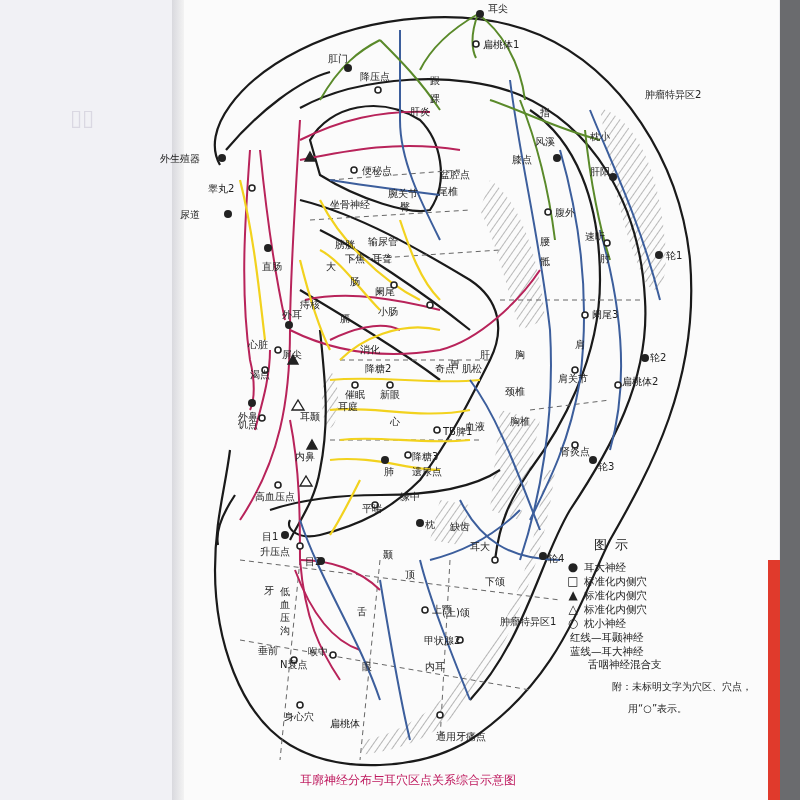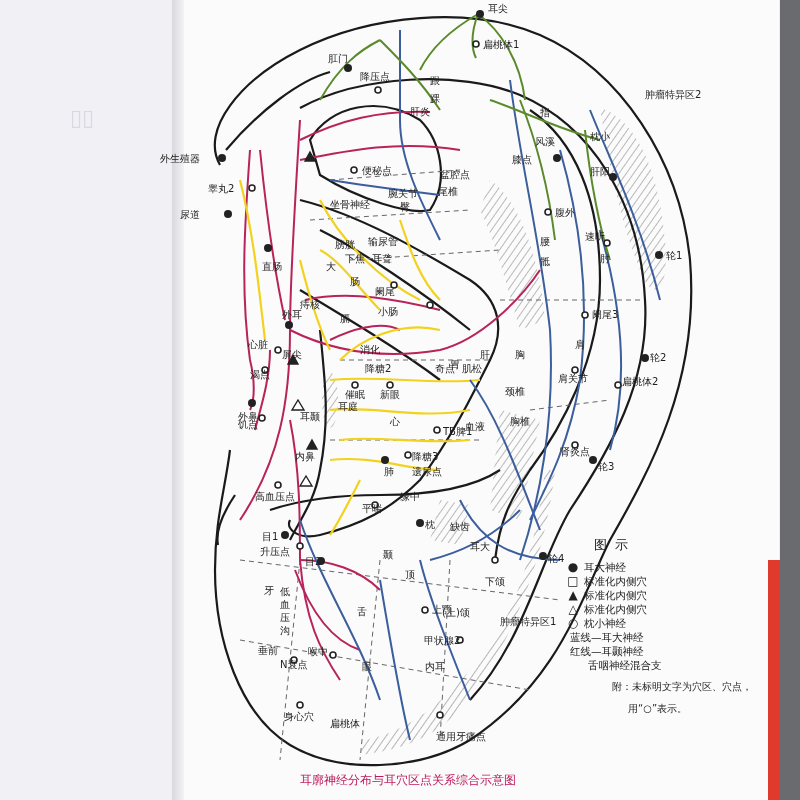--- a/index.html
+++ b/index.html
@@ -10,21 +10,21 @@
   .right-page{position:absolute;left:184px;top:0;width:595px;height:800px;background:#fbfbfb;}
   .table-bg{position:absolute;left:780px;top:0;width:20px;height:800px;background:#6a6b6e;}
   .red-edge{position:absolute;left:768px;top:560px;width:12px;height:240px;background:#e03a2c;}
   svg.ear{position:absolute;left:0;top:0;}
   .lbl{font-family:"DejaVu Sans",sans-serif;font-size:10px;fill:#222;}
   .legend{position:absolute;left:566px;top:538px;width:200px;color:#222;font-size:10.5px;line-height:14px;}
   .legend .title{font-size:13px;letter-spacing:8px;margin-left:28px;margin-bottom:8px;}
   .legend .row{display:flex;align-items:center;height:14px;}
   .legend .sym{width:14px;display:inline-block;text-align:center;margin-right:4px;font-size:12px;}
   .legend .line-row{margin-left:4px;}
-  .legend .indent{margin-left:22px;}
+  .legend .indent{margin-left:22px;font-family:Liberation Serif, serif;}
   .legend .note{margin-top:8px;font-size:10px;padding-left:46px;}
   .caption{position:absolute;left:300px;top:772px;font-family:"DejaVu Serif",serif;font-size:12px;color:#be185d;}
 </style>
 </head>
 <body>
 
 <div class="left-page">
   <div class="left-ghost">▯▯</div>
 </div>
 <div class="gutter"></div>
@@ -314,20 +314,20 @@
     <span>标准化内侧穴</span>
   </div>
   <div class="row">
     <span class="sym">△</span>
     <span>标准化内侧穴</span>
   </div>
   <div class="row">
     <span class="sym">○</span>
     <span>枕小神经</span>
   </div>
+  <div class="row line-row">红线—耳颞神经</div>
   <div class="row line-row">蓝线—耳大神经</div>
-  <div class="row line-row">红线—耳颞神经</div>
   <div class="row indent">舌咽神经混合支</div>
   <div class="note">附：未标明文字为穴区、穴点，</div>
   <div class="note" style="margin-top:8px;margin-left:16px">用“○”表示。</div>
 </div>
 
 <div class="caption">耳廓神经分布与耳穴区点关系综合示意图</div>
 
 </body></html>

